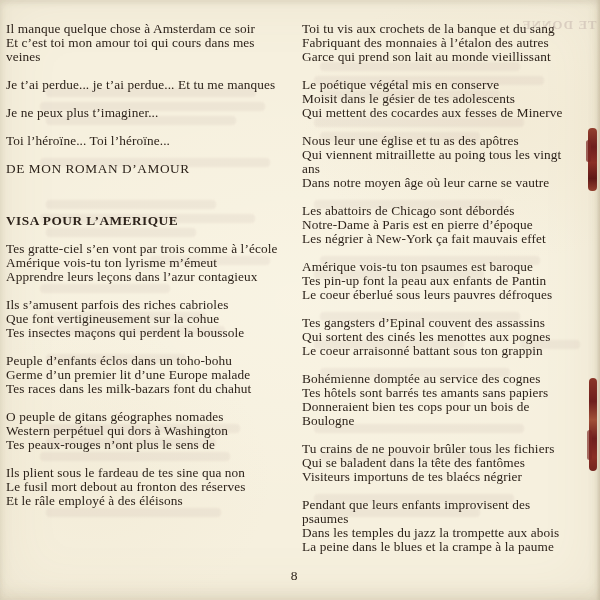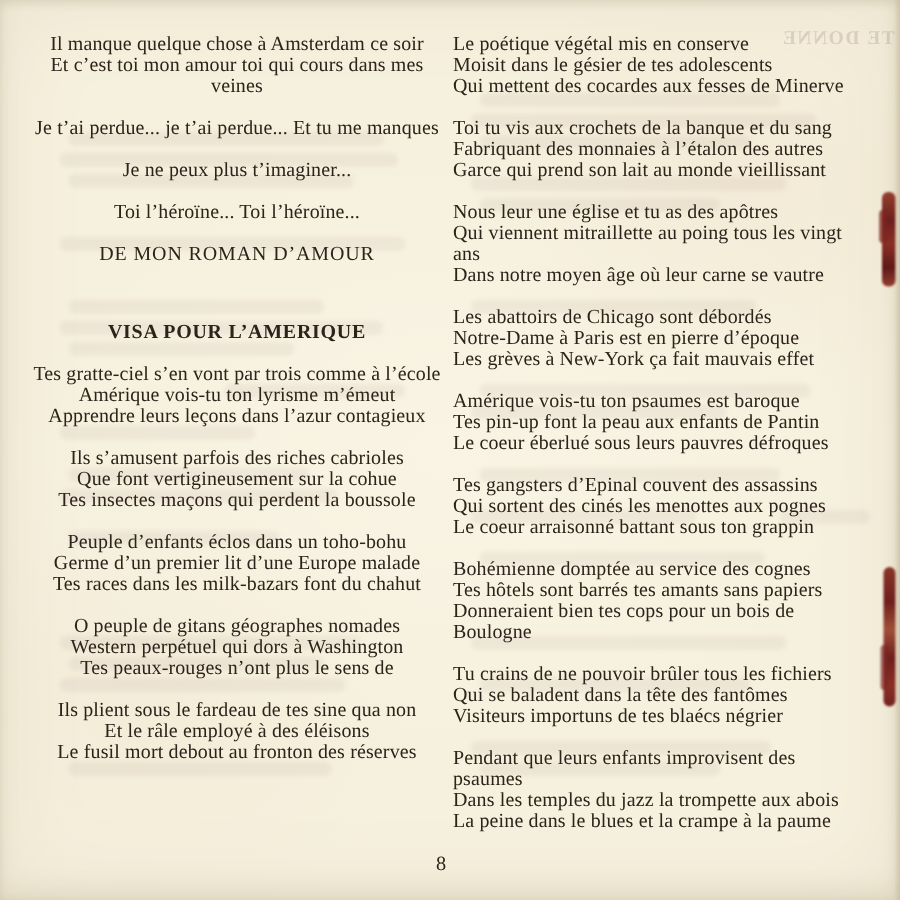--- a/index.html
+++ b/index.html
@@ -31,21 +31,21 @@
     pointer-events: none;
   }
   .col {
     position: absolute;
     top: 22px;
     font-size: 13.3px;
     line-height: 14px;
     letter-spacing: 0.1px;
     white-space: nowrap;
   }
-  .col-left  { left: 16px;  width: 284px; text-align: center; }
+  .col-left  { left: 6px;  width: 284px; }
   .col-right { left: 302px; width: 284px; }
   .block { margin-bottom: 14px; }
   .block.gap-large { margin-top: 38px; }
   .line { height: 14px; }
   .heading-line { font-weight: bold; letter-spacing: 0.5px; }
   .caps-line { letter-spacing: 0.6px; }
   .page-number {
     position: absolute;
     left: 284px; top: 568px;
     width: 20px;
@@ -178,46 +178,46 @@
         <div class="line">Germe d’un premier lit d’une Europe malade</div>
         <div class="line">Tes races dans les milk-bazars font du chahut</div>
       </div>
       <div class="block">
         <div class="line">O peuple de gitans géographes nomades</div>
         <div class="line">Western perpétuel qui dors à Washington</div>
         <div class="line">Tes peaux-rouges n’ont plus le sens de</div>
       </div>
       <div class="block">
         <div class="line">Ils plient sous le fardeau de tes sine qua non</div>
+        <div class="line">Le fusil mort debout au fronton des réserves</div>
         <div class="line">Et le râle employé à des éléisons</div>
-        <div class="line">Le fusil mort debout au fronton des réserves</div>
       </div>
     </div>
 
   <div class="col col-right">
+      <div class="block">
+        <div class="line">Toi tu vis aux crochets de la banque et du sang</div>
+        <div class="line">Fabriquant des monnaies à l’étalon des autres</div>
+        <div class="line">Garce qui prend son lait au monde vieillissant</div>
+      </div>
       <div class="block">
         <div class="line">Le poétique végétal mis en conserve</div>
         <div class="line">Moisit dans le gésier de tes adolescents</div>
         <div class="line">Qui mettent des cocardes aux fesses de Minerve</div>
-      </div>
-      <div class="block">
-        <div class="line">Toi tu vis aux crochets de la banque et du sang</div>
-        <div class="line">Fabriquant des monnaies à l’étalon des autres</div>
-        <div class="line">Garce qui prend son lait au monde vieillissant</div>
       </div>
       <div class="block">
         <div class="line">Nous leur une église et tu as des apôtres</div>
         <div class="line">Qui viennent mitraillette au poing tous les vingt</div>
         <div class="line">ans</div>
         <div class="line">Dans notre moyen âge où leur carne se vautre</div>
       </div>
       <div class="block">
         <div class="line">Les abattoirs de Chicago sont débordés</div>
         <div class="line">Notre-Dame à Paris est en pierre d’époque</div>
-        <div class="line">Les grèves à New-York ça fait mauvais effet</div>
+        <div class="line">Les négrier à New-York ça fait mauvais effet</div>
       </div>
       <div class="block">
         <div class="line">Amérique vois-tu ton psaumes est baroque</div>
         <div class="line">Tes pin-up font la peau aux enfants de Pantin</div>
         <div class="line">Le coeur éberlué sous leurs pauvres défroques</div>
       </div>
       <div class="block">
         <div class="line">Tes gangsters d’Epinal couvent des assassins</div>
         <div class="line">Qui sortent des cinés les menottes aux pognes</div>
         <div class="line">Le coeur arraisonné battant sous ton grappin</div>

